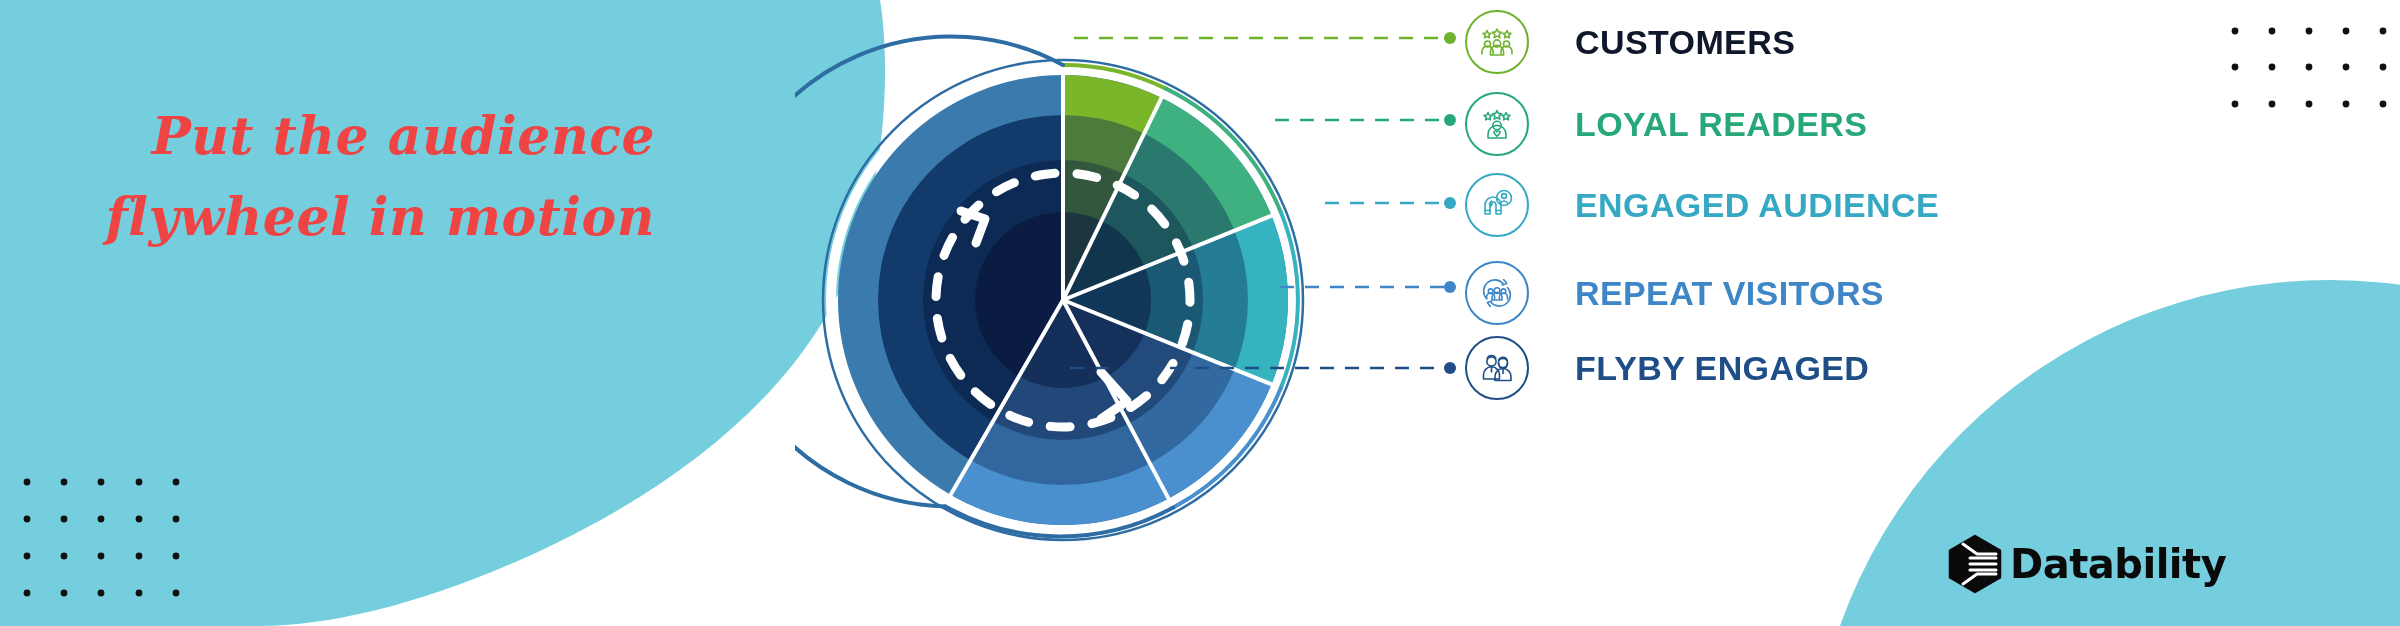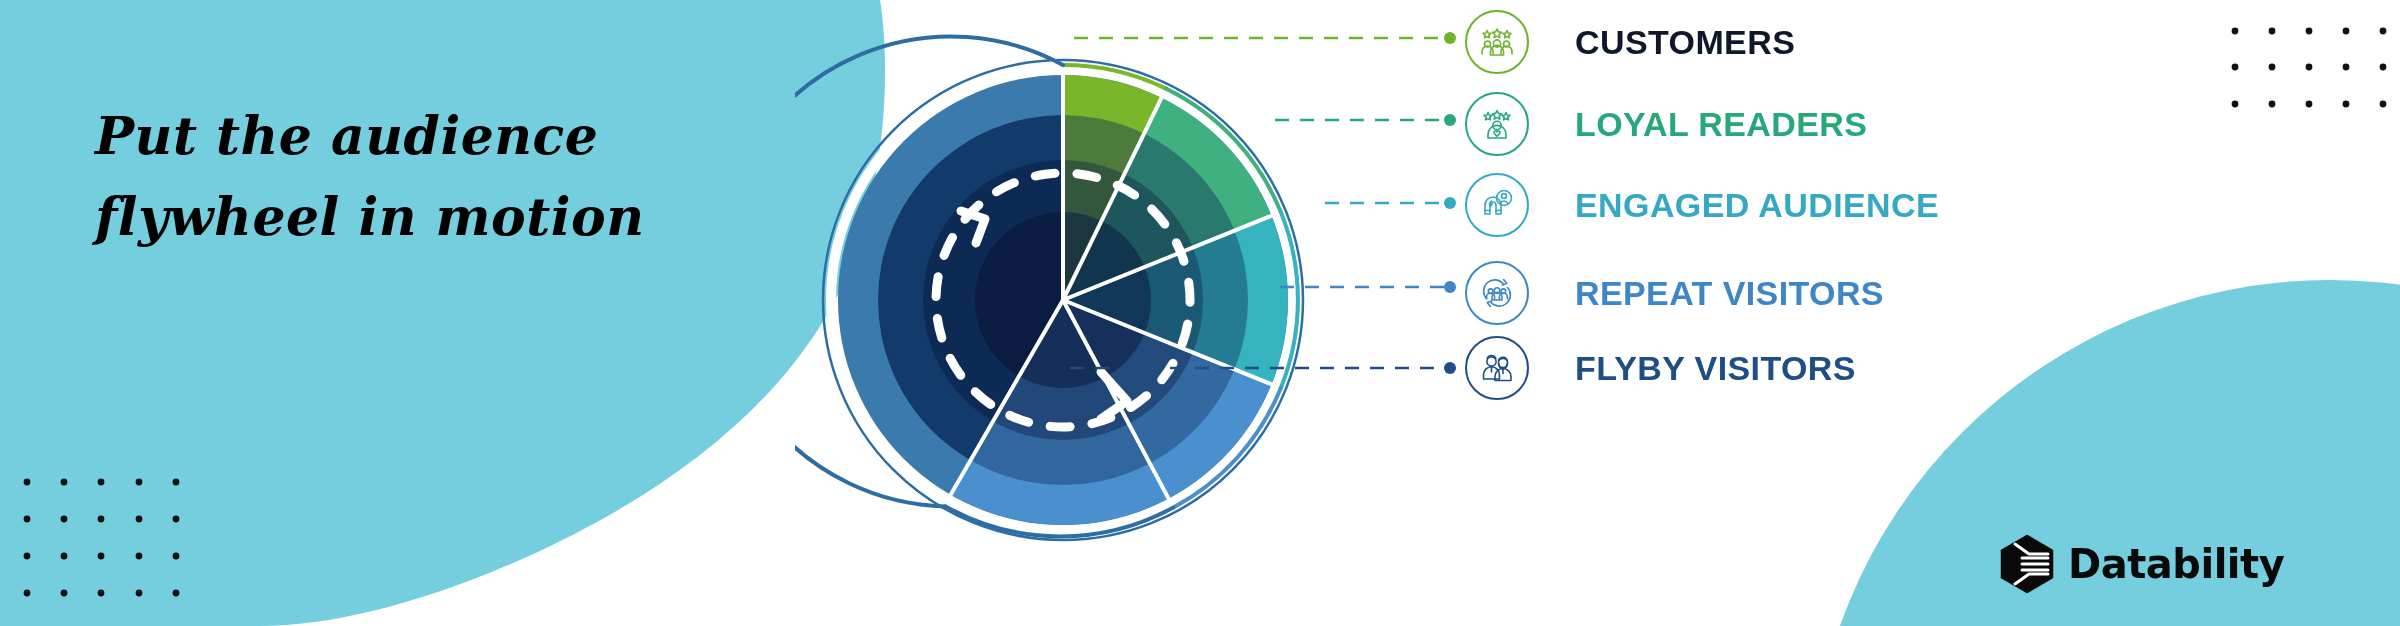--- a/index.html
+++ b/index.html
@@ -19,28 +19,29 @@
   
   .bg-svg{
     position:absolute;left:0;top:0;width:2400px;height:626px;
     pointer-events:none;
   }
   
   #headline{
     position:absolute;
     left:95px;top:96px;
     width:560px;
-    color:#000000;
+    color:#ef4444;
     font-family:"DejaVu Serif", serif;
     font-style:italic;
     font-weight:700;
     font-size:52px;
     line-height:1.55;
     letter-spacing:0.5px;
     white-space:pre-line;
+    text-align:right;
   }
   
   #wheel{
     position:absolute;
     left:795px;top:5px;
     width:560px;height:560px;
   }
   
   #legend{
     position:absolute;
@@ -67,22 +68,22 @@
     margin-left:46px;
     font-family:"Liberation Sans", sans-serif;
     font-weight:700;
     font-size:34px;
     letter-spacing:0.4px;
     white-space:nowrap;
   }
   
   #logo{
     position:absolute;
-    left:1996px;top:533px;
-    display:flex;align-items:center;gap:10px;text-align:right;
+    left:1944px;top:533px;
+    display:flex;align-items:center;gap:4px;text-align:right;
   }
   #logo-mark{flex:0 0 auto;}
   #logo-text{
     font-family:"DejaVu Sans", sans-serif;
     font-weight:700;
     font-size:40px;
     color:#0a0a0a;
     letter-spacing:-0.5px;
     line-height:1;
   }
@@ -319,21 +320,21 @@
           <circle cx="14.5" cy="13.5" r="4.6"></circle>
           <path d="M10.2 10.4a4.6 4.6 0 0 1 8.6 0"></path>
           <path d="M6.5 31v-4.2a8 8 0 0 1 16 0V31z"></path>
           <path d="M14.5 19.5V24"></path>
           <circle cx="26" cy="15" r="4.6"></circle>
           <path d="M21.6 12.2a4.6 4.6 0 0 1 8.8.6M21.8 15.6c0 3 1.6 5 4.2 5s4.2-2 4.2-5"></path>
           <path d="M18 32.5v-4a8 8 0 0 1 16 0v4z"></path>
           <path d="M26 21v4.5"></path>
         </svg>
       </div>
-      <div class="legend-label" style="color:#1f4e87;">FLYBY VISITORS</div>
+      <div class="legend-label" style="color:#1f4e87;">FLYBY ENGAGED</div>
     </div>
   </div>
 
   <div id="logo">
     <svg id="logo-mark" width="62" height="62" viewBox="0 0 62 62">
       <path d="M31 3 L56 17.5 L56 44.5 L31 59 L6 44.5 L6 17.5 Z" fill="#0a0a0a" stroke="#0a0a0a" stroke-width="2.5" stroke-linejoin="round"></path>
       <g stroke="#ffffff" stroke-width="3" fill="none" stroke-linejoin="round" stroke-linecap="round">
         <path d="M19 11 L33 21 L52 21"></path>
         <path d="M26 25 L52 25"></path>
         <path d="M26 31 L52 31"></path>

